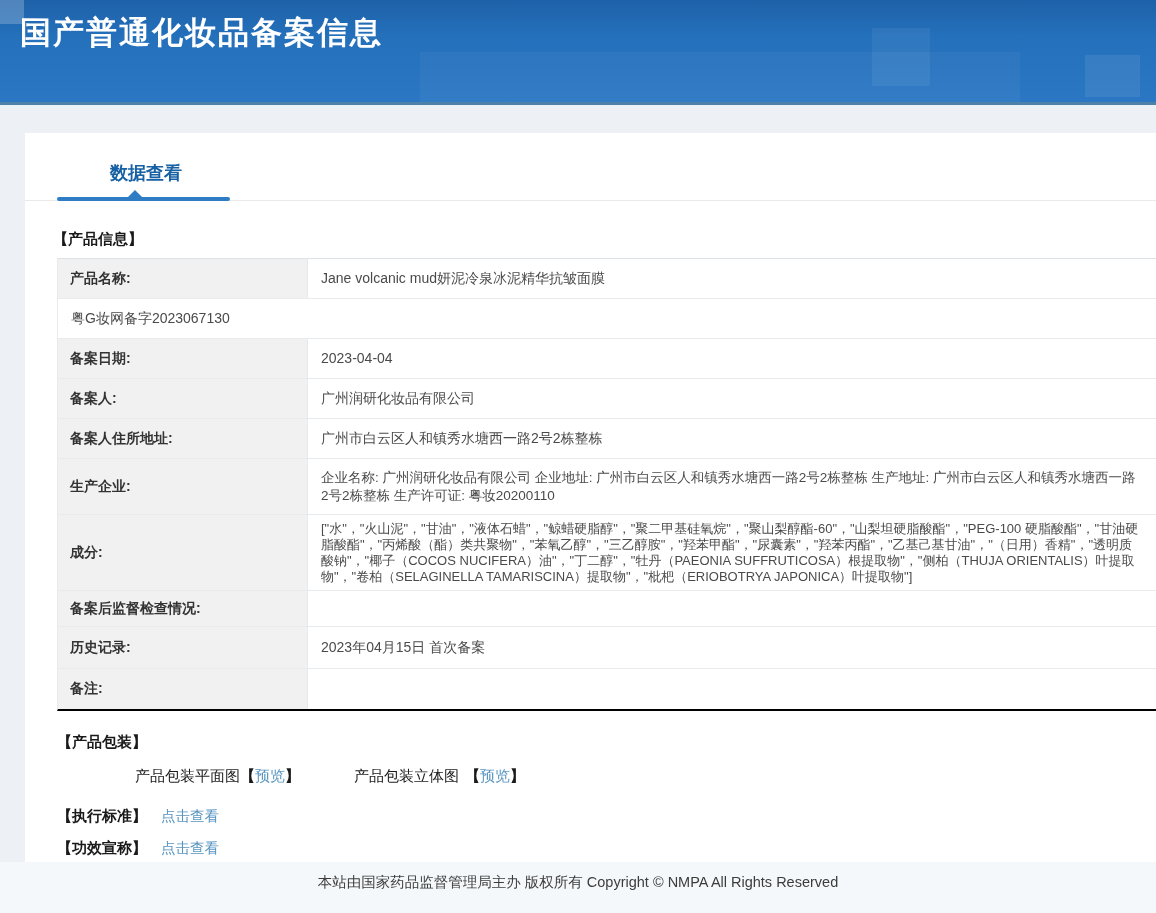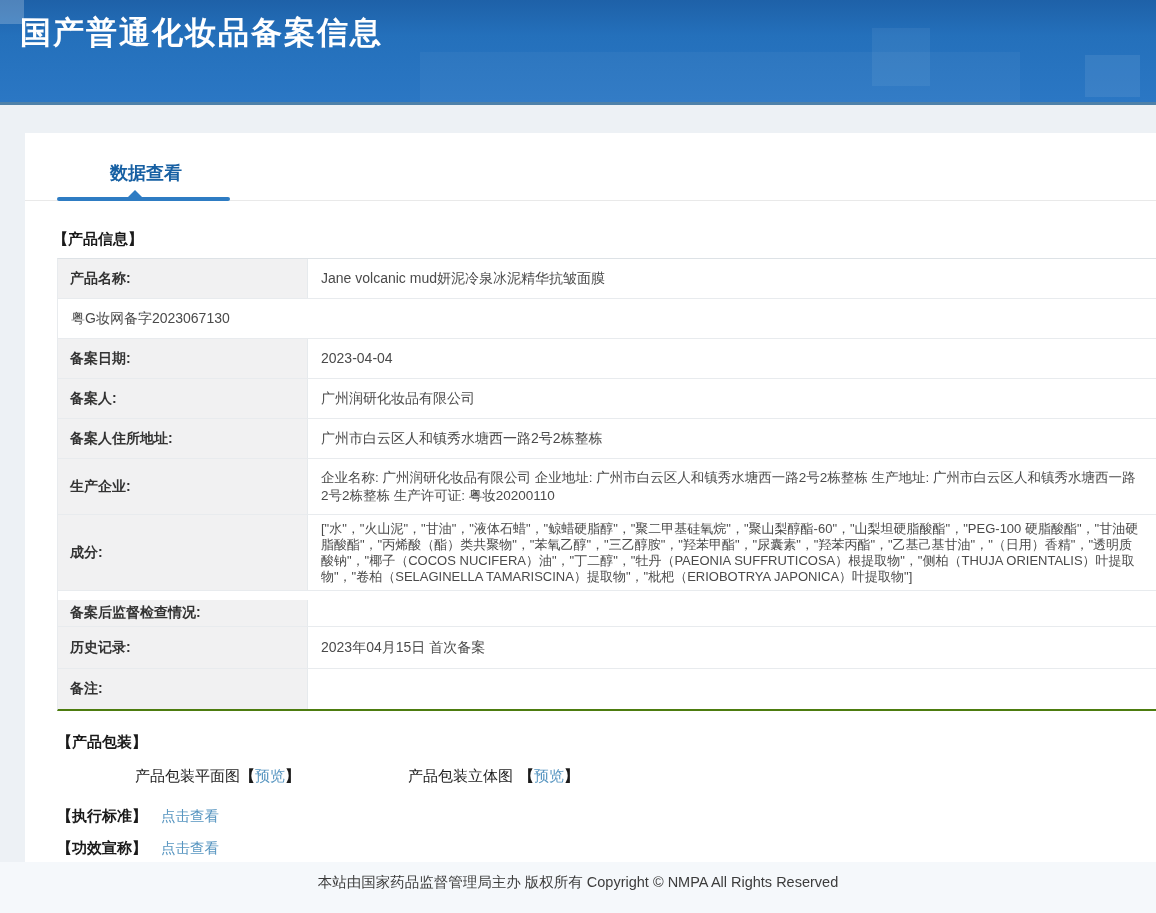--- a/index.html
+++ b/index.html
@@ -60,53 +60,53 @@
   .inline-section { margin-left: 32px; display: flex; align-items: center; }
   .inline-section .section-title-inline { font-size: 15px; font-weight: bold; color: #1a1a1a; margin-left: 0; }
   .is-exec { margin-top: 21px; }
   .is-claim { margin-top: 13px; }
 
   
   .info-table {
     margin-left: 32px;
     border-top: 1px solid #dde2e6;
     border-left: 1px solid #e8ebee;
-    border-bottom: 2px solid #4d7c0f;
+    border-bottom: 2px solid #000000;
   }
   .info-row { display: flex; border-bottom: 1px solid #e8ebee; }
   .info-row:last-child { border-bottom: none; justify-content: center; }
   .cell-label {
     width: 250px; flex: 0 0 250px;
     background: #f1f1f2;
     border-right: 1px solid #e6eaed;
     display: flex; align-items: center;
     padding: 4px 8px 4px 12px;
     font-size: 14px; font-weight: bold; color: #333333;
   }
   .cell-value {
     flex: 1; display: flex; align-items: center;
     padding: 5px 16px 5px 13px;
     font-size: 14px; color: #4a4a4a; line-height: 19px;
   }
   .h40 { min-height: 40px; }
   .h56 { min-height: 56px; }
   .h76 { min-height: 76px; }
-  .h36 { min-height: 36px; align-items: flex-end; }
+  .h36 { min-height: 36px; }
   .h42 { min-height: 42px; }
   .cell-value.medium { font-size: 13.5px; line-height: 18px; }
   .cell-value.dense  { font-size: 13px;  line-height: 16px; }
 
   
   .pack-row {
     margin-left: 110px; margin-top: 15px;
     display: flex; align-items: center;
     font-size: 15px; color: #1a1a1a; gap: 20px;
   }
   .pack-group { display: flex; align-items: center; }
-  .pack-group.second { margin-left: 88px; }
+  .pack-group.second { margin-left: 34px; }
   .pack-name { font-size: 15px; color: #1a1a1a; }
   .bracket { font-size: 15px; font-weight: bold; color: #1a1a1a; }
   .pack-group.second .bracket.open { margin-left: 6px; }
   a.link { color: #5795c0; text-decoration: none; font-size: 15px; cursor: pointer; }
   .inline-section a.link { margin-left: 14px; font-size: 14.5px; }
 
   
   .page-footer {
     position: absolute; left: 0; top: 862px; width: 1156px; height: 51px;
     background: #f5f8fb;

